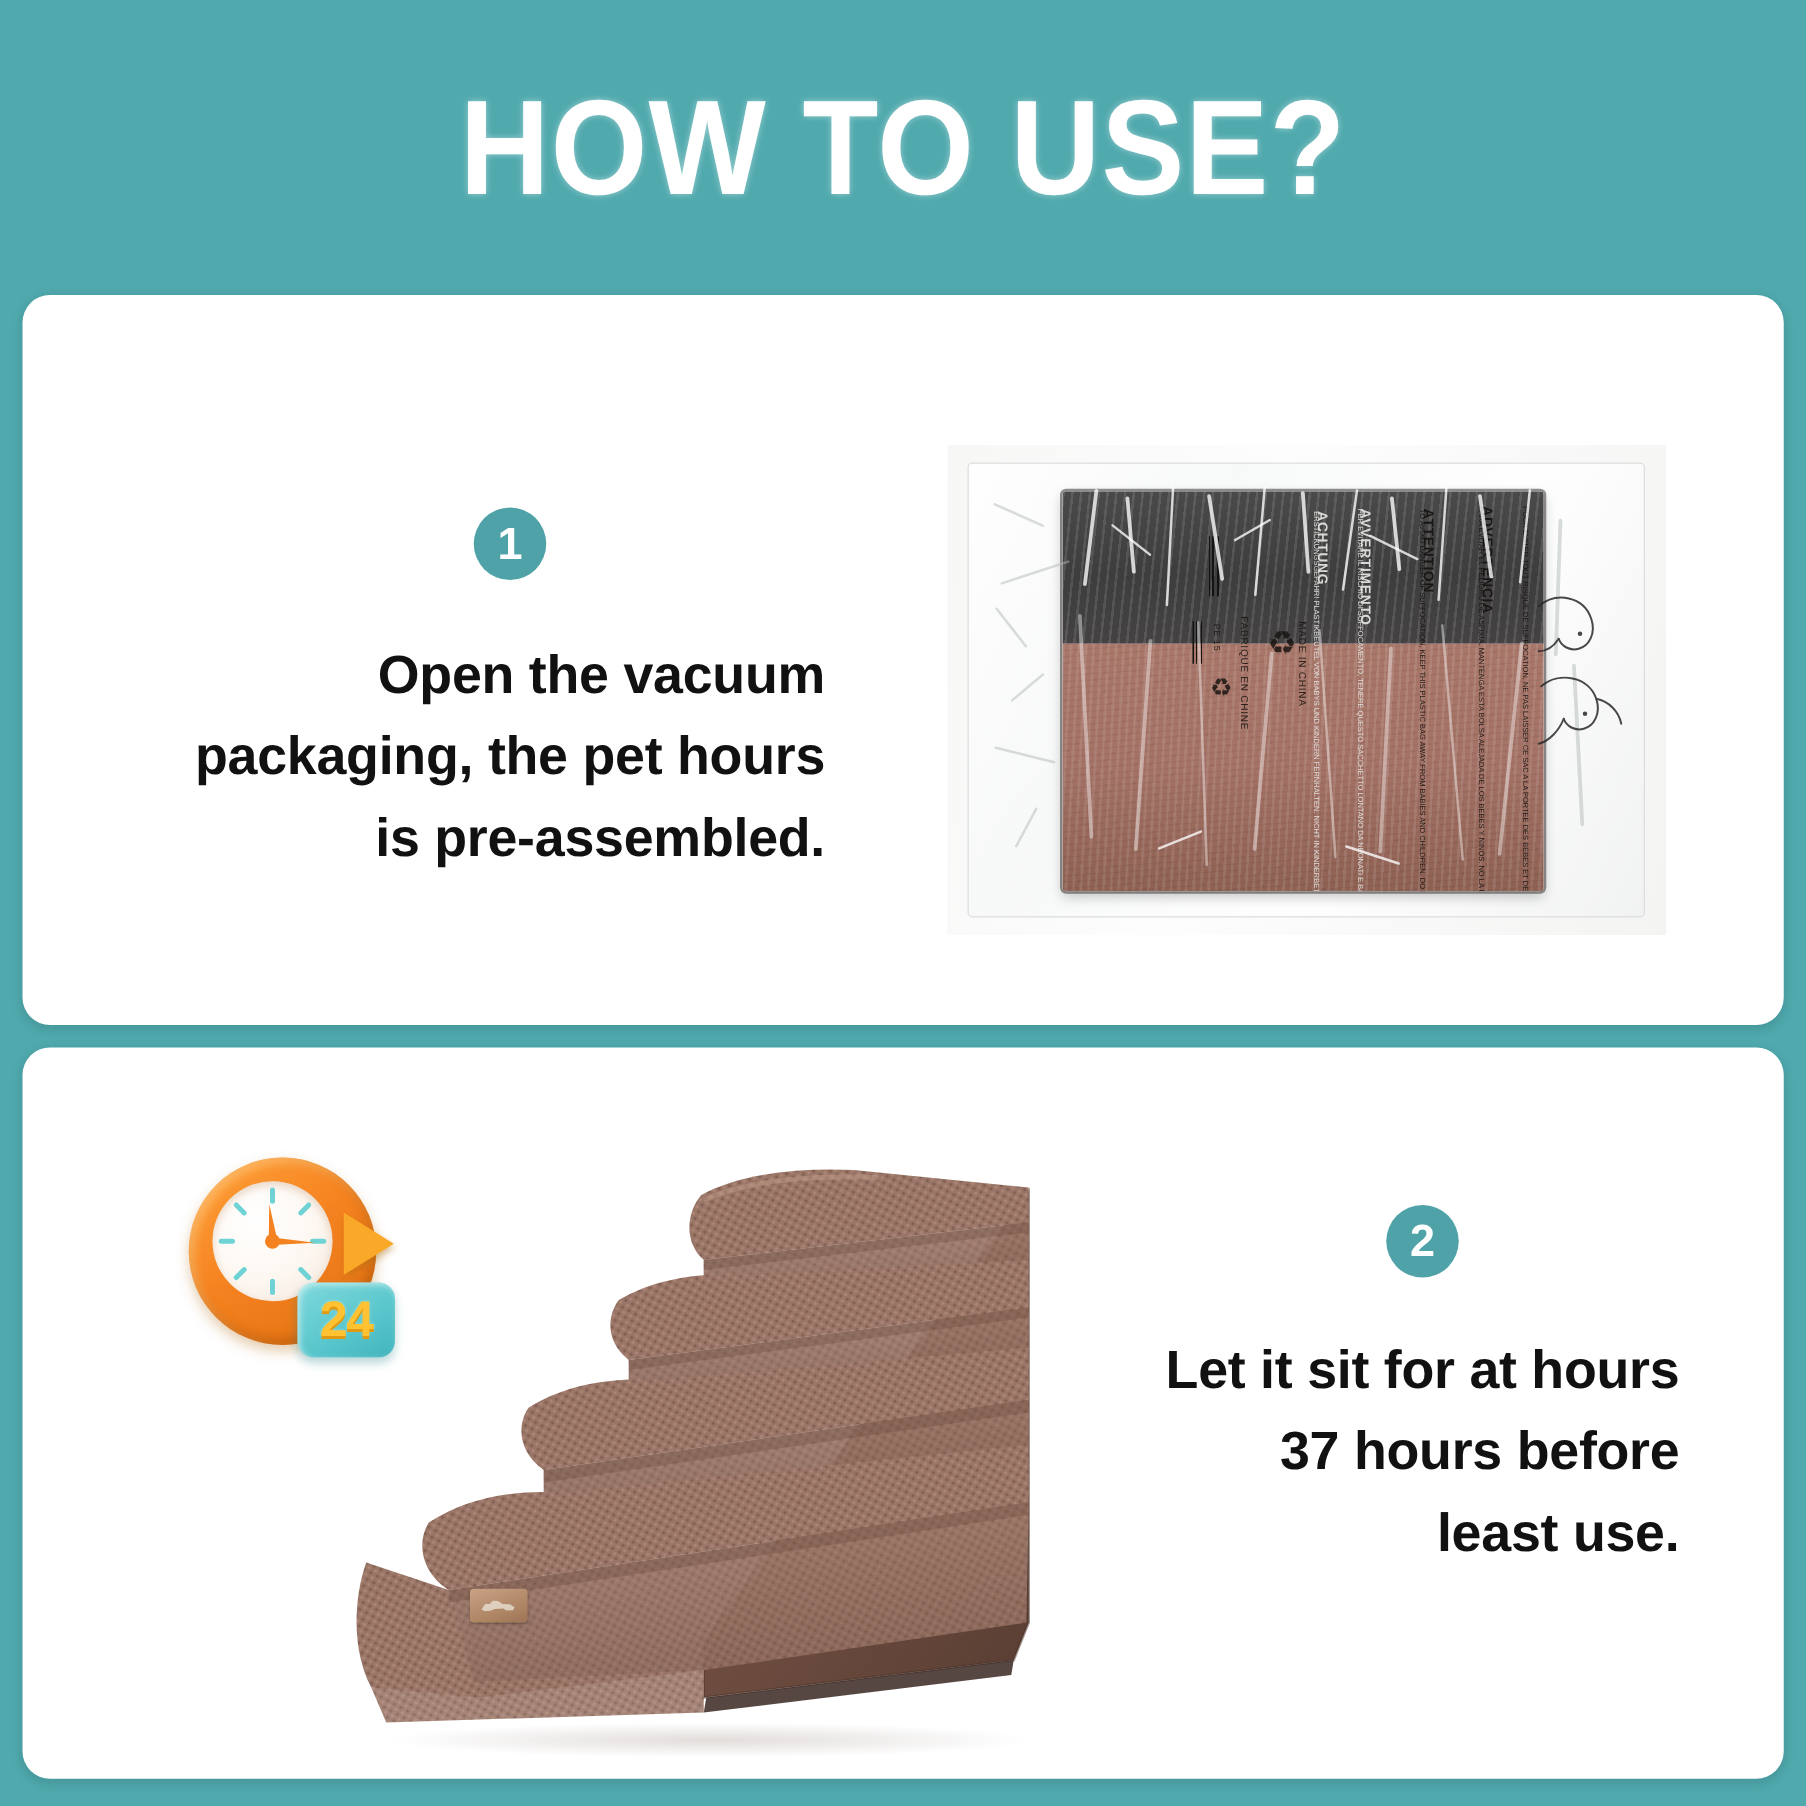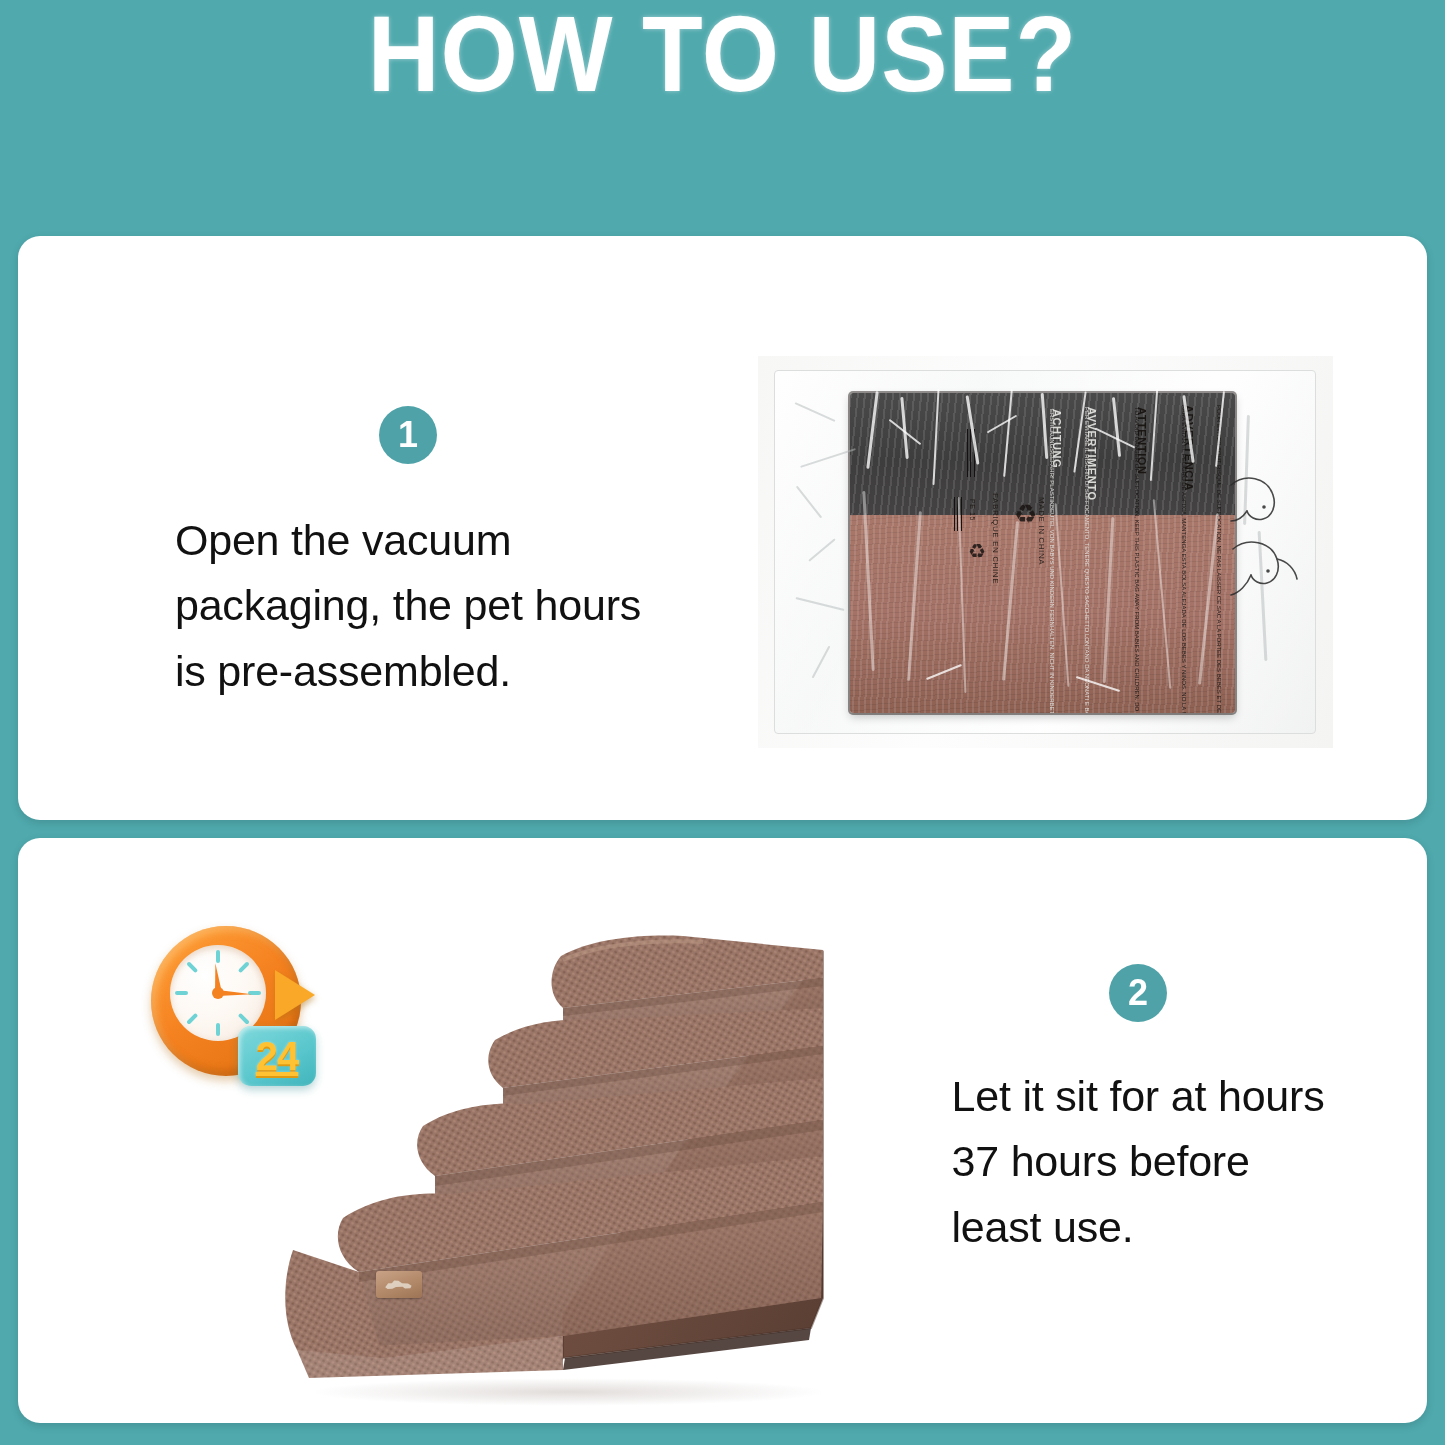--- a/index.html
+++ b/index.html
@@ -8,21 +8,21 @@
     background:#4FA9AD;
     font-family:"Liberation Sans", sans-serif;
     overflow:hidden;
     position:relative;
   }
   .page{position:absolute;inset:0;}
 
   
   .header{
     position:absolute;left:0;top:0;width:1445px;height:236px;
-    display:flex;align-items:flex-start;justify-content:center;
+    display:flex;align-items:center;justify-content:center;
   }
   .header-title{
     color:#FFFFFF;
     font-family:"Liberation Sans", sans-serif;
     font-weight:bold;
     font-size:108px;
     letter-spacing:1px;
     transform:scaleX(0.92);
     text-shadow:0 0 6px rgba(255,255,255,.45);
     white-space:nowrap;
@@ -48,22 +48,22 @@
     color:#fff;font-size:36px;font-weight:bold;
     line-height:1;
     font-family:"Liberation Sans", sans-serif;
   }
 
   .step-text{
     font-family:"Liberation Sans", sans-serif;
     font-size:43px;
     line-height:1.52;
     color:#111111;
-    text-align:left;
-    font-weight:normal;
+    text-align:right;
+    font-weight:bold;
     letter-spacing:-0.2px;
   }
 
   
   .step1-text-col{
     position:absolute;left:100px;top:170px;width:580px;
     display:flex;flex-direction:column;align-items:center;
   }
   .step1-text-col .badge{margin-bottom:44px;}
 
@@ -182,21 +182,20 @@
     position:absolute;left:95px;top:108px;width:78px;height:60px;border-radius:13px;
     background:linear-gradient(150deg,#7FD9DC 0%,#58C6CC 60%,#41B4BB 100%);
     box-shadow:0 4px 8px rgba(40,130,140,.33), inset 2px 2px 5px rgba(255,255,255,.55);
     display:flex;align-items:center;justify-content:center;
   }
   .badge24 span{
     font-family:"Liberation Sans", sans-serif;font-weight:bold;font-size:40px;line-height:1;
     color:#FFC233;
     text-shadow:0 2px 0 #E09A12, 0 0 3px rgba(255,255,255,.4);
     letter-spacing:-1px;
-    text-decoration:underline;
   }
 
   
   .stairs{position:absolute;left:245px;top:20px;width:610px;height:565px;}
   .stairs svg{position:absolute;inset:0;}
   .logo-tag{
     position:absolute;left:113px;top:413px;width:46px;height:27px;border-radius:3px;
     background:linear-gradient(160deg,#C9A186 0%,#B08867 60%,#9C7354 100%);
     box-shadow:0 1px 2px rgba(0,0,0,.3);
     display:flex;align-items:center;justify-content:center;

